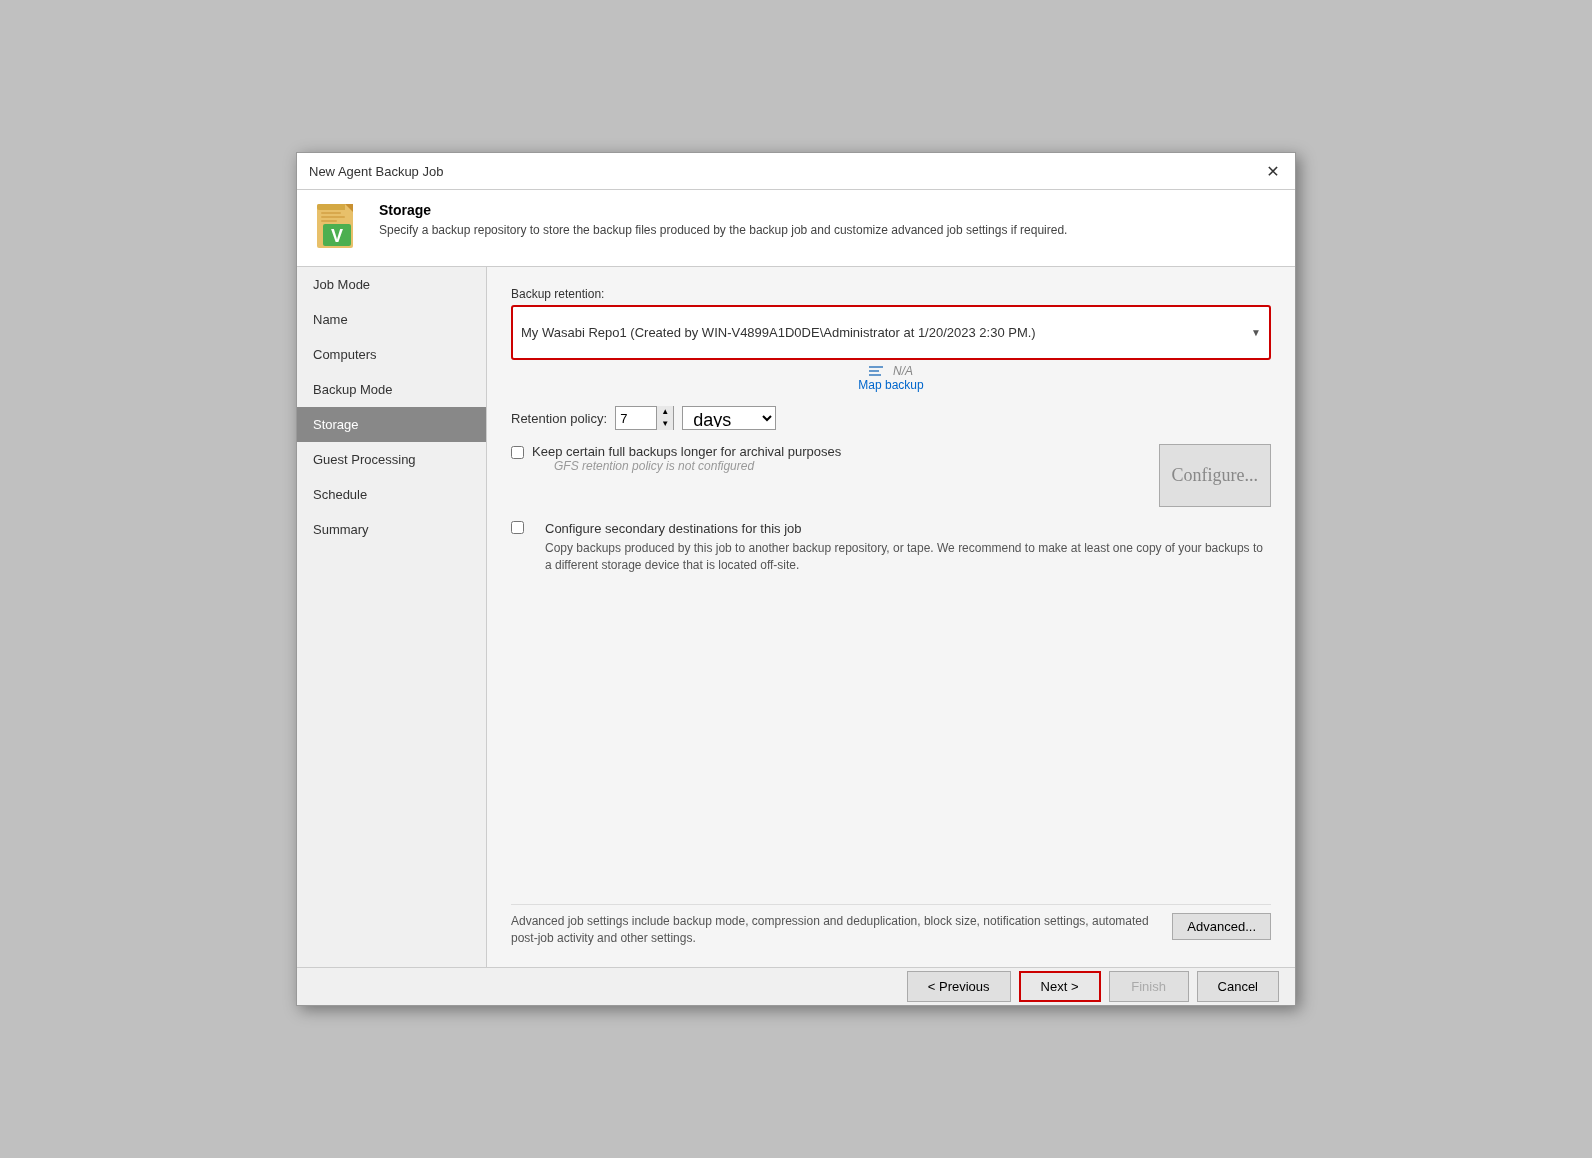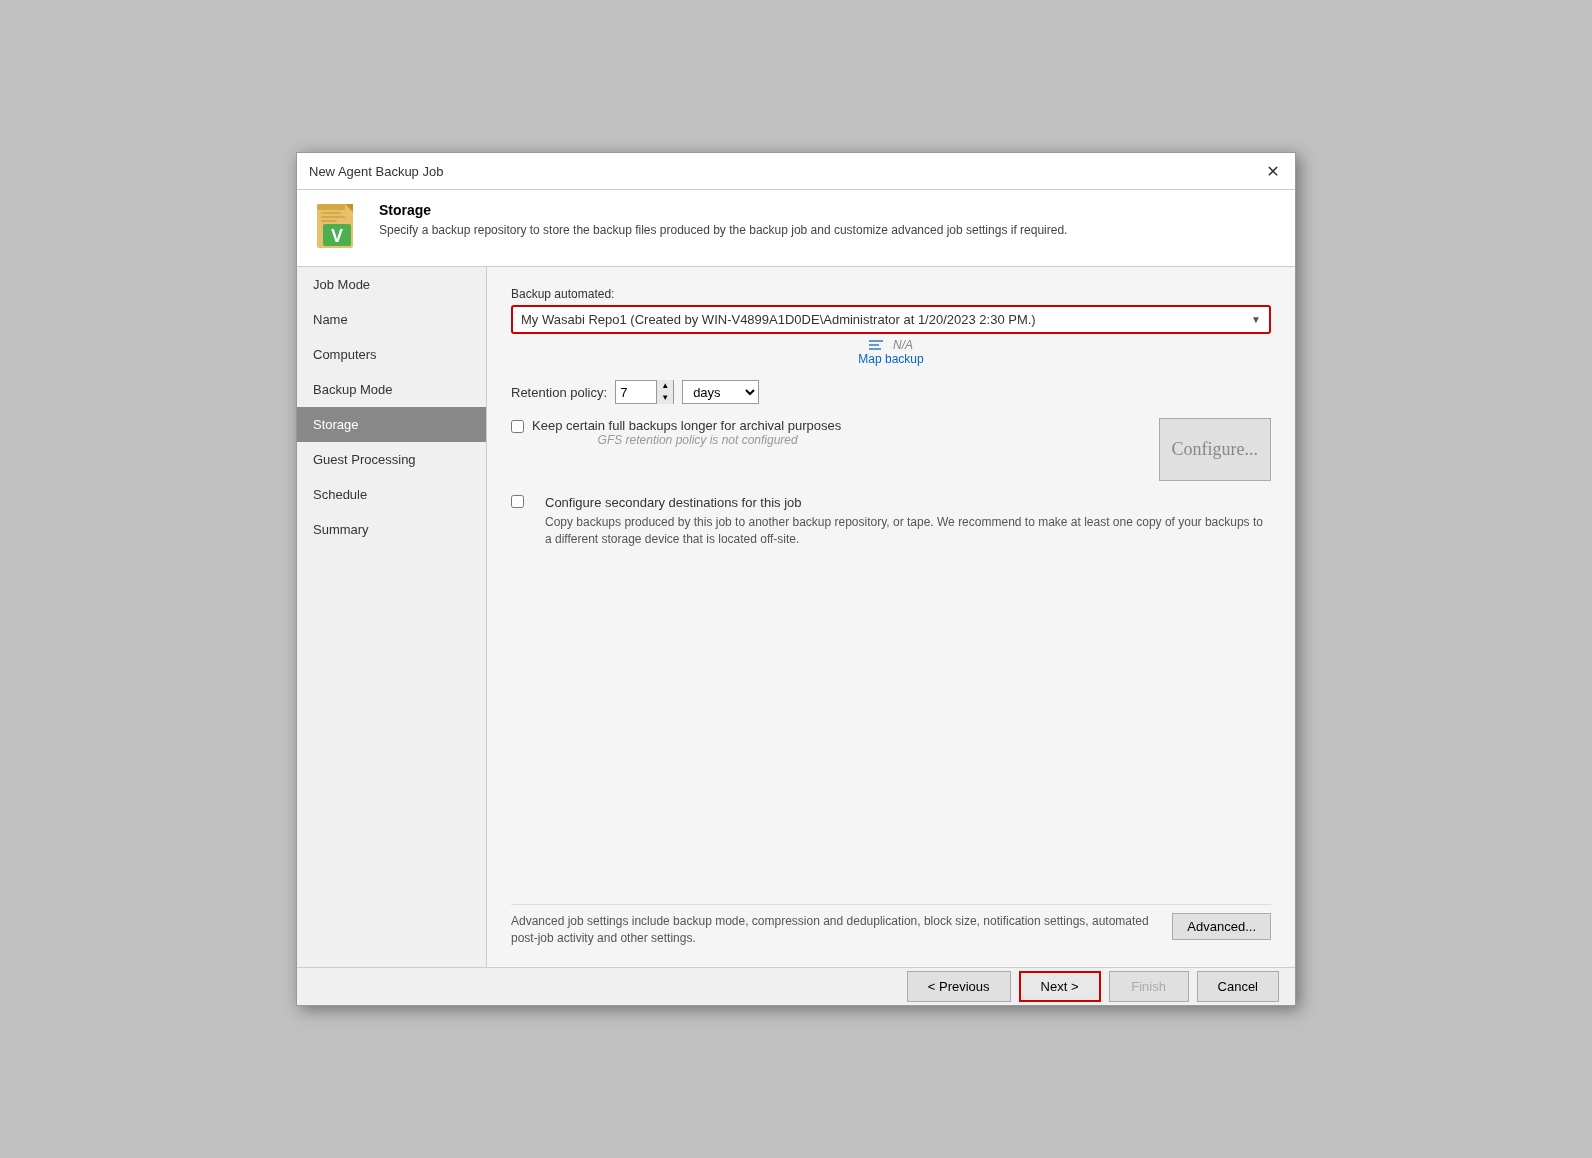--- a/index.html
+++ b/index.html
@@ -103,21 +103,21 @@
       color: #333;
       margin-bottom: 4px;
     }
     .repo-dropdown-wrapper {
       border: 2px solid #cc0000;
       border-radius: 3px;
       background: white;
       display: flex;
       align-items: center;
       justify-content: space-between;
-      padding: 5px 8px;
+      padding: 18px 8px;
       cursor: pointer;
     }
     .repo-dropdown-text {
       font-size: 13px;
       color: #333;
     }
     .dropdown-arrow {
       font-size: 10px;
       color: #555;
     }
@@ -181,21 +181,21 @@
       display: flex;
       align-items: center;
       justify-content: center;
       font-size: 8px;
       line-height: 1;
     }
     .days-select {
       border: 1px solid #999;
       background: white;
       padding: 2px 6px;
-      font-size: 13px;
+      font-size: 18px;
       height: 24px;
       cursor: pointer;
     }
     .checkbox-row {
       display: flex;
       align-items: flex-start;
       gap: 8px;
     }
     .checkbox-row input[type="checkbox"] {
       margin-top: 2px;
@@ -203,21 +203,20 @@
     }
     .checkbox-label {
       font-size: 13px;
       color: #333;
     }
     .gfs-text {
       color: #999;
       font-size: 12px;
       margin-left: 22px;
       font-style: italic;
-      text-align: center;
     }
     .configure-btn {
       margin-left: auto;
       padding: 20px 12px;
       background: #e0e0e0;
       border: 1px solid #aaa;
       cursor: pointer;
       font-size: 18px;
       color: #888;
       align-self: flex-start;
@@ -376,21 +375,21 @@
         <span>Schedule</span>
       </div>
       <div class="sidebar-item">
         <span>Summary</span>
       </div>
     </div>
 
     <div class="main-panel">
 
       <div>
-        <div class="field-label">Backup automated:</div>
+        <div class="field-label">Backup retention:</div>
         <div class="repo-dropdown-wrapper">
           <span class="repo-dropdown-text">My Wasabi Repo1 (Created by WIN-V4899A1D0DE\Administrator at 1/20/2023 2:30 PM.)</span>
           <span class="dropdown-arrow">▼</span>
         </div>
         <div class="repo-info-row">
           <div class="repo-info-left">
             <div class="lines-icon">
               <span></span>
                 <span></span>
                 <span></span>

